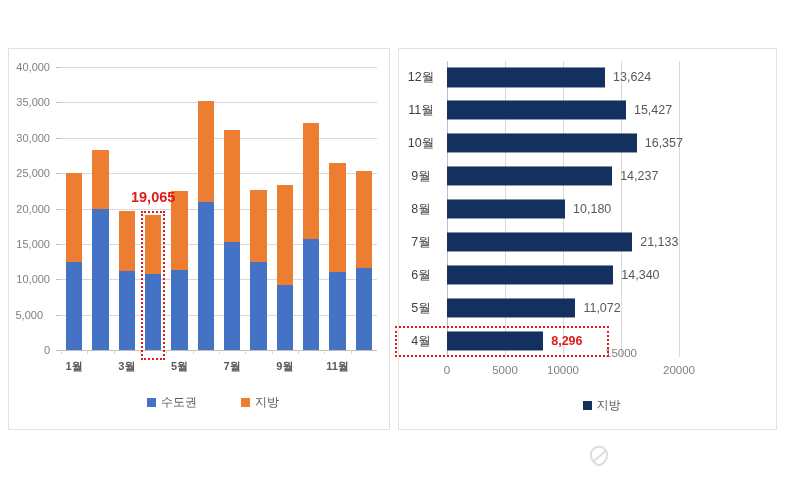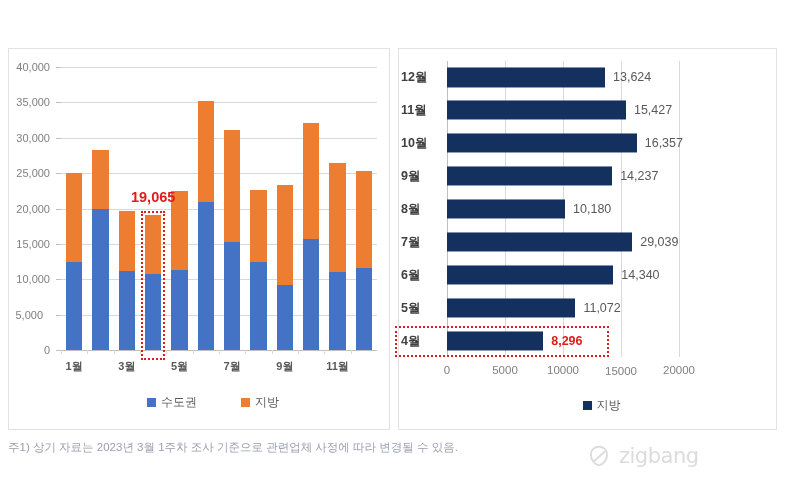--- a/index.html
+++ b/index.html
@@ -48,22 +48,22 @@
   .col { position: absolute; bottom: 0; }
   .seg { position: absolute; left: 0; right: 0; }
   .seg-local { background: #4472c4; }
   .seg-region { background: #ed7d31; }
 
   
   .hbar-row { position: absolute; left: 0; right: 0; }
   .hbar { position: absolute; top: 50%; transform: translateY(-50%); background: #14305f; }
   .hbar-label {
     position: absolute; top: 50%; transform: translateY(-50%);
-    font-size: 12.5px; font-weight: bold; color: #404040;
-    text-align: left; white-space: nowrap;
+    font-size: 12.5px; font-weight: normal; color: #404040;
+    text-align: center; white-space: nowrap;
   }
   .hbar-value {
     position: absolute; top: 50%; transform: translateY(-50%);
     font-size: 12.5px; color: #595959; white-space: nowrap;
   }
   .hbar-value.highlight { color: #e01b1b; font-weight: bold; }
   .xtick-h {
     position: absolute; text-align: center; font-size: 11.5px;
     color: #808080; white-space: nowrap; transform: translateX(-50%);
   }
@@ -259,48 +259,46 @@
       </div>
     <div class="legend" id="right-legend" style="top: 348px;">
         <div class="legend-item">
           <span class="swatch" style="background: rgb(20, 48, 95);"></span>
           <span class="legend-text">지방</span>
         </div>
       </div>
   <div class="xtick-h" style="left: 48px; top: 315px;">0</div>
       <div class="xtick-h" style="left: 106px; top: 315px;">5000</div>
       <div class="xtick-h" style="left: 164px; top: 315px;">10000</div>
-      <div class="xtick-h" style="left: 222px; top: 316px;">15000</div>
+      <div class="xtick-h" style="left: 222px; top: 298px;">15000</div>
       <div class="xtick-h" style="left: 280px; top: 315px;">20000</div>
       <div class="hbar-label" style="left: 2px; width: 40px; top: 28.4444px;">12월</div>
       <div class="hbar-value" style="left: 214.038px; top: 28.4444px;">13,624</div>
       <div class="hbar-label" style="left: 2px; width: 40px; top: 61.3333px;">11월</div>
       <div class="hbar-value" style="left: 234.953px; top: 61.3333px;">15,427</div>
       <div class="hbar-label" style="left: 2px; width: 40px; top: 94.2222px;">10월</div>
       <div class="hbar-value" style="left: 245.741px; top: 94.2222px;">16,357</div>
       <div class="hbar-label" style="left: 2px; width: 40px; top: 127.111px;">9월</div>
       <div class="hbar-value" style="left: 221.149px; top: 127.111px;">14,237</div>
       <div class="hbar-label" style="left: 2px; width: 40px; top: 160px;">8월</div>
       <div class="hbar-value" style="left: 174.088px; top: 160px;">10,180</div>
       <div class="hbar-label" style="left: 2px; width: 40px; top: 192.889px;">7월</div>
-      <div class="hbar-value" style="left: 241.229px; top: 192.889px;">29,039</div>
+      <div class="hbar-value" style="left: 241.229px; top: 192.889px;">21,133</div>
       <div class="hbar-label" style="left: 2px; width: 40px; top: 225.778px;">6월</div>
       <div class="hbar-value" style="left: 222.344px; top: 225.778px;">14,340</div>
       <div class="hbar-label" style="left: 2px; width: 40px; top: 258.667px;">5월</div>
       <div class="hbar-value" style="left: 184.435px; top: 258.667px;">11,072</div>
       <div class="hbar-label" style="left: 2px; width: 40px; top: 291.556px;">4월</div>
       <div class="hbar-value highlight" style="left: 152.234px; top: 291.556px;">8,296</div>
       <div class="dashbox" style="left: -4px; top: 277.111px; width: 214.234px; height: 30.8889px;"></div>
     </div>
 
-  <div class="footnote" id="foot1">주1) 상기 자료는 2023년 3월 1주차 조사 기준으로 관련업체 사정에 따라 변경될 수 있음.</div>
 
   <div id="logo">
     <span class="mark">
       <svg viewBox="0 0 32 32" width="26" height="26" aria-hidden="true">
         <path d="M6 14 C6 8.5 10.5 4.5 16 4.5 C21.5 4.5 26 8.5 26 14 C26 20.5 21 26.5 16 27.5 C10.5 26.5 6 20.5 6 14 Z" fill="none" stroke="#dcdcdc" stroke-width="2.4"></path>
         <path d="M9.5 22.5 L24.5 9.5" fill="none" stroke="#dcdcdc" stroke-width="2.4"></path>
       </svg>
     </span>
-    <span class="word">zigbang</span>
   </div>
 
 </div>
 
 </body></html>

